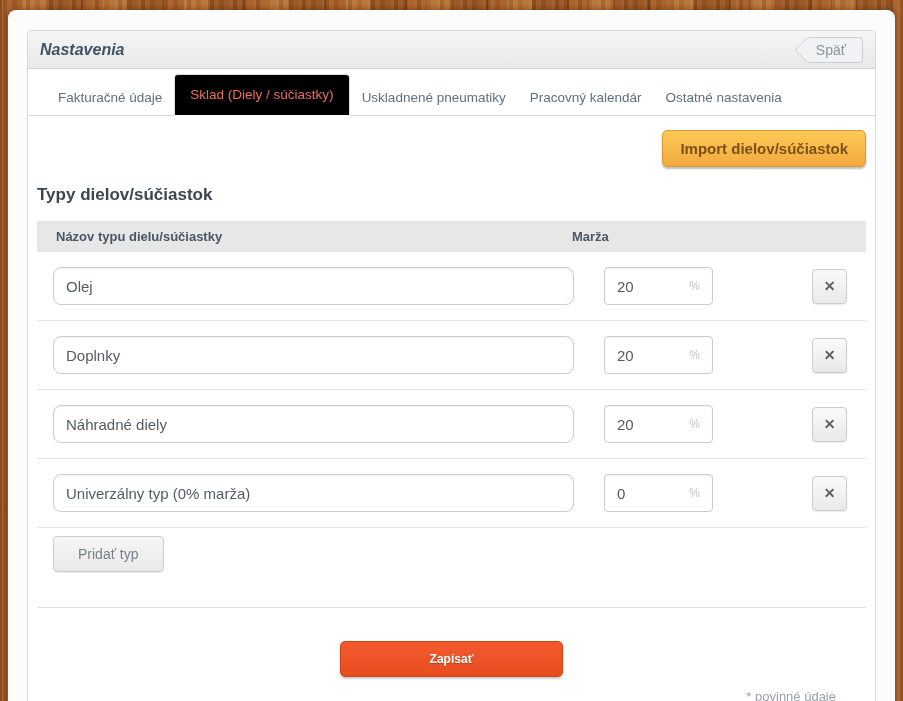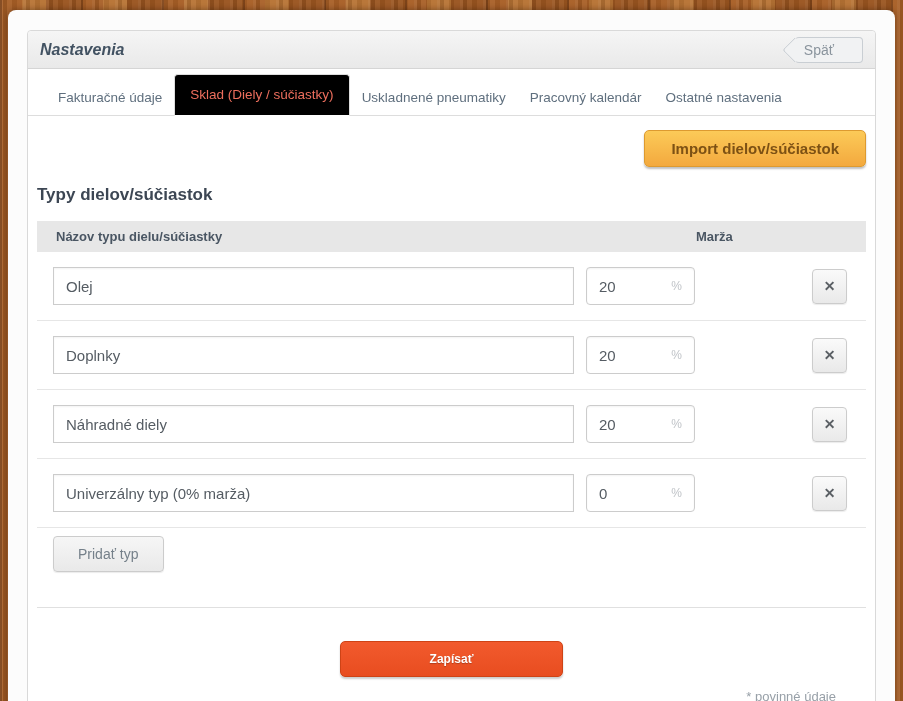--- a/index.html
+++ b/index.html
@@ -23,21 +23,21 @@
   }
   .panel-header {
     height:38px; display:flex; align-items:center; padding:0 12px;
     background:linear-gradient(#f5f5f5,#e9e9e9);
     border-bottom:1px solid #d5d5d5; border-radius:4px 4px 0 0;
   }
   .panel-title { font-size:16px; font-weight:700; color:#425262;font-style:italic; }
   .back-btn {
     margin-left:auto; position:relative; height:26px;
     background:#f1f2f3; border:1px solid #c9ced3; border-left:0; border-radius:4px;
-    display:flex; align-items:center; padding:0 28px 0 9px;
+    display:flex; align-items:center; padding:0 16px 0 9px;
     color:#8a949d; font-size:14px; cursor:pointer;
   }
   .back-tip {
     position:absolute; left:-9px; top:50%; width:18px; height:18px;
     transform:translateY(-50%) rotate(45deg);
     background:#f1f2f3; border-left:1px solid #c9ced3; border-bottom:1px solid #c9ced3;
     border-radius:0 0 0 3px;
   }
   .back-label { position:relative; }
   .tabstrip {
@@ -49,45 +49,45 @@
     white-space:nowrap; cursor:pointer;
   }
   .tab.active {
     background:#000000; border:1px solid #ddd; border-bottom:1px solid #fff;
     margin-bottom:-1px; border-radius:4px 4px 0 0;
     color:#ed6e5d; line-height:40px; padding:0 15px;
   }
   .content { padding:14px 9px 0 9px; }
   .import-row { display:flex; justify-content:flex-end; }
   .import-btn {
-    height:37px; padding:0 26px; font-size:15px; font-weight:700;
+    height:37px; padding:0 17px; font-size:15px; font-weight:700;
     font-family:"Liberation Sans", sans-serif;
     color:#7d5114; background:linear-gradient(#fcca58,#f3a93e);
     border:1px solid #dd9a30; border-radius:5px;
     box-shadow:0 2px 2px rgba(0,0,0,0.25); cursor:pointer;
   }
   .section-title { margin-top:18px; font-size:17px; font-weight:700; color:#3c4653; }
   .thead {
     margin-top:16px; height:31px; background:#e7e7e7;
     display:flex; align-items:center; padding-left:19px;
     font-size:13px; font-weight:700; color:#4a5663;
   }
-  .thead .col-name { width:640px; }
+  .thead .col-name { width:516px; }
   .trow {
     display:flex; align-items:center;
     padding:15px 0 15px 16px; border-bottom:1px solid #e6e6e6;
   }
   .name-input {
-    width:521px; height:38px; border:1px solid #ccc; border-radius:0;
+    width:521px; height:38px; border:1px solid #ccc; border-radius:8px;
     padding:0 12px; font-size:15px; color:#555c63;
     font-family:"Liberation Sans", sans-serif;
     box-shadow:inset 0 1px 2px rgba(0,0,0,0.05); outline:none; background:#fff;
   }
   .margin-field {
-    margin-left:12px; width:109px; height:38px; border:1px solid #ccc;
+    margin-left:30px; width:109px; height:38px; border:1px solid #ccc;
     border-radius:4px; display:flex; align-items:center; padding:0 12px;
     box-shadow:inset 0 1px 2px rgba(0,0,0,0.05); background:#fff;justify-content:space-between;
   }
   .margin-input {
     width:45px; border:none; outline:none; font-size:15px; color:#555c63;
     font-family:"Liberation Sans", sans-serif; background:transparent;
   }
   .unit { margin-left:auto; font-size:12px; color:#c0c4c8; }
   .x-btn {
     margin-left:auto; margin-right:19px; width:35px; height:35px;

